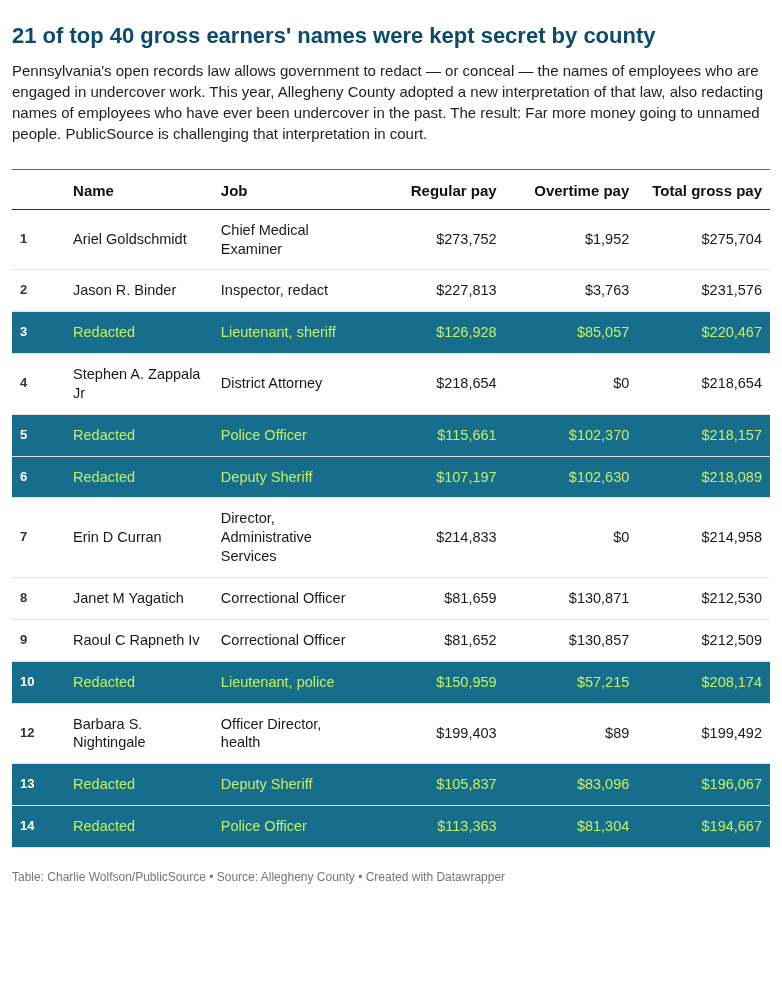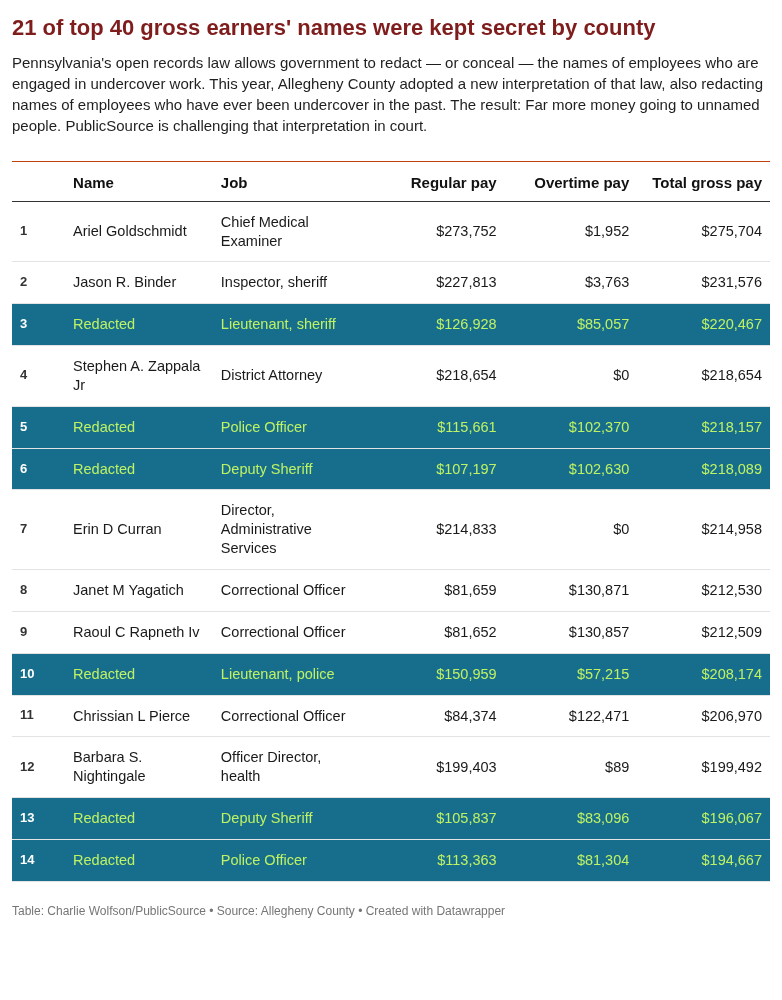--- a/index.html
+++ b/index.html
@@ -12,22 +12,22 @@
   }
   .container {
     width: 782px;
     min-height: 1000px;
     padding: 14px 12px 16px 12px;
   }
   h1.title {
     font-size: 22px;
     line-height: 1.25;
     font-weight: 700;
-    margin: 0 0 10px 0;
-    color: #7f1d1d;
+    margin: 8px 0 10px 0;
+    color: #0c4a6e;
   }
   p.description {
     font-size: 15px;
     line-height: 1.42;
     color: #1f1f1f;
     margin: 0 0 24px 0;
   }
   table.data-table {
     width: 100%;
     border-collapse: collapse;
@@ -111,21 +111,21 @@
     <td class="col-rank">1</td>
     <td class="col-name">Ariel Goldschmidt</td>
     <td class="col-job">Chief Medical Examiner</td>
     <td class="num">$273,752</td>
     <td class="num">$1,952</td>
     <td class="num">$275,704</td>
   </tr>
         <tr class="data-row">
     <td class="col-rank">2</td>
     <td class="col-name">Jason R. Binder</td>
-    <td class="col-job">Inspector, sheriff</td>
+    <td class="col-job">Inspector, redact</td>
     <td class="num">$227,813</td>
     <td class="num">$3,763</td>
     <td class="num">$231,576</td>
   </tr>
         <tr class="data-row redacted">
     <td class="col-rank">3</td>
     <td class="col-name">Redacted</td>
     <td class="col-job">Lieutenant, sheriff</td>
     <td class="num">$126,928</td>
     <td class="num">$85,057</td>
@@ -181,28 +181,20 @@
   </tr>
         <tr class="data-row redacted">
     <td class="col-rank">10</td>
     <td class="col-name">Redacted</td>
     <td class="col-job">Lieutenant, police</td>
     <td class="num">$150,959</td>
     <td class="num">$57,215</td>
     <td class="num">$208,174</td>
   </tr>
         <tr class="data-row">
-    <td class="col-rank">11</td>
-    <td class="col-name">Chrissian L Pierce</td>
-    <td class="col-job">Correctional Officer</td>
-    <td class="num">$84,374</td>
-    <td class="num">$122,471</td>
-    <td class="num">$206,970</td>
-  </tr>
-        <tr class="data-row">
     <td class="col-rank">12</td>
     <td class="col-name">Barbara S. Nightingale</td>
     <td class="col-job">Officer Director, health</td>
     <td class="num">$199,403</td>
     <td class="num">$89</td>
     <td class="num">$199,492</td>
   </tr>
         <tr class="data-row redacted">
     <td class="col-rank">13</td>
     <td class="col-name">Redacted</td>

